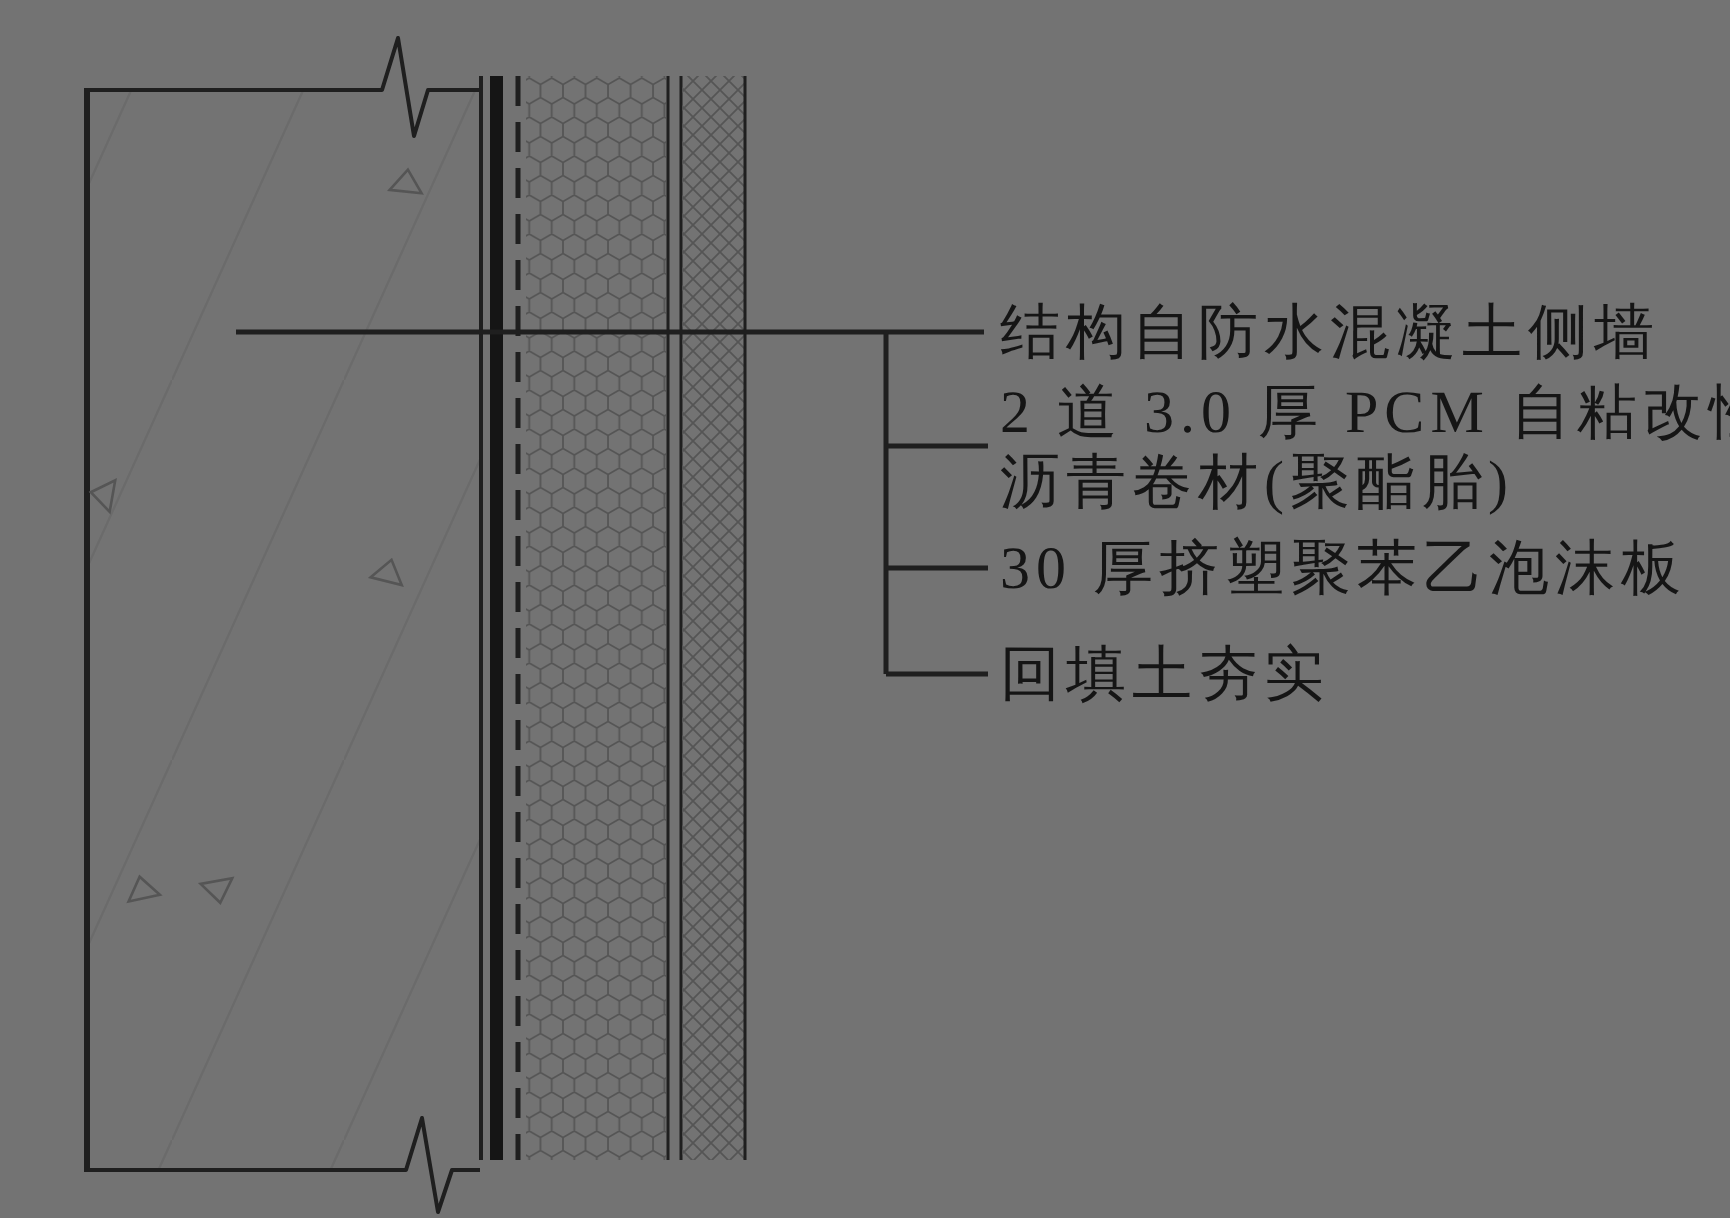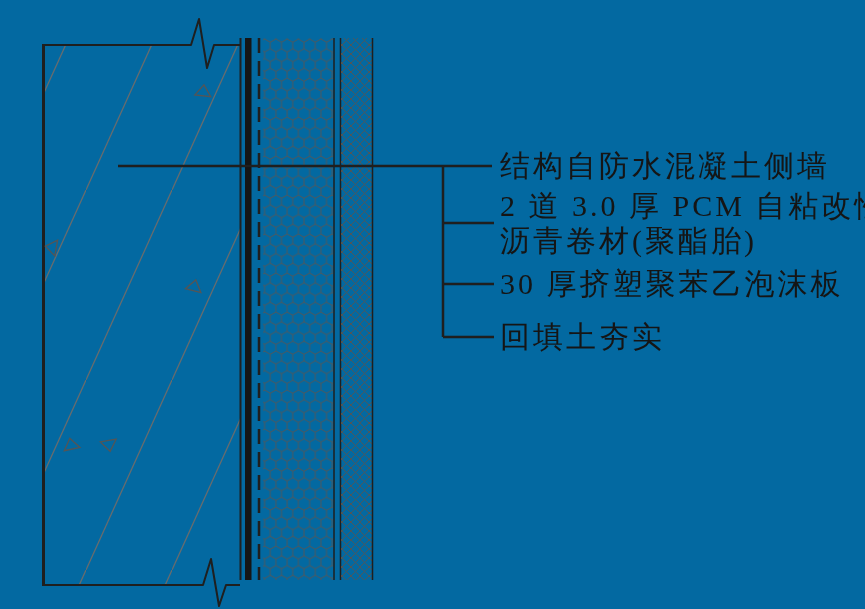--- a/index.html
+++ b/index.html
@@ -4,21 +4,21 @@
 <style>
   html, body {
     margin: 0;
     padding: 0;
     background: #ffffff;
   }
   .canvas {
     position: relative;
     width: 865px;
     height: 609px;
-    background: #0369a1;
+    background: #737373;
     overflow: hidden;
   }
   svg { display: block; }
   .label {
     font-family: "Liberation Serif", "DejaVu Serif", serif;
     font-size: 30px;
     letter-spacing: 3px;
     fill: #151515;
   }
 </style>

